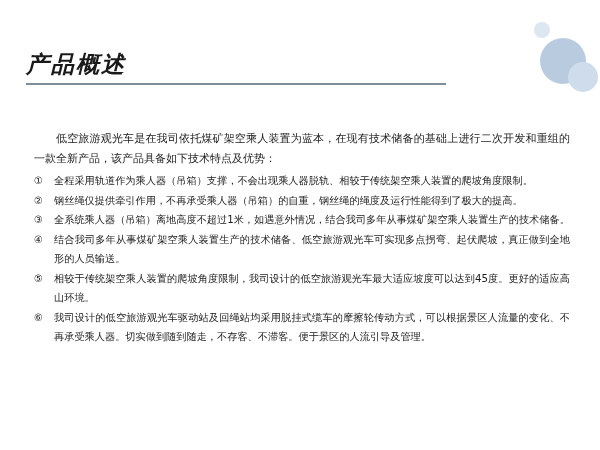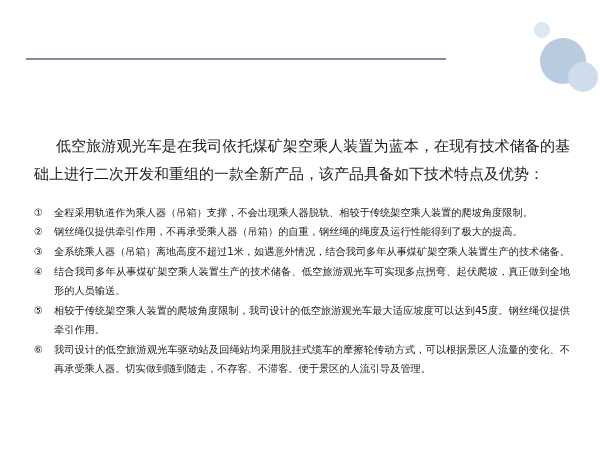--- a/index.html
+++ b/index.html
@@ -85,26 +85,26 @@
   }
 
   
   .body-wrap {
     position: absolute;
     left: 34px;
     top: 118px;
     width: 536px;
   }
   .intro {
-    font-size: 15px;
+    font-size: 11px;
     color: #1c1c1c;
     line-height: 1.85;
     text-align: justify;
     text-indent: 22px;
-    margin-bottom: 15px;
+    margin-bottom: 2px;
   }
   ol.points {
     list-style: none;
     margin: 0;
     padding: 0;
   }
   ol.points li {
     position: relative;
     padding-left: 20px;
     font-size: 10.2px;
@@ -129,20 +129,21 @@
 
 <div class="slide">
 
   <div class="deco">
     <div class="circle-small"></div>
     <div class="circle-big"></div>
     <div class="circle-mid"></div>
   </div>
 
   <div class="title-wrap">
+    <div class="title">产品概述</div>
     <div class="title-rule"></div>
   </div>
 
   <div class="body-wrap">
     <p class="intro">低空旅游观光车是在我司依托煤矿架空乘人装置为蓝本，在现有技术储备的基础上进行二次开发和重组的一款全新产品，该产品具备如下技术特点及优势：</p>
 
     <ol class="points">
       <li>
         <span class="num">①</span>
         <span class="pt-text">全程采用轨道作为乘人器（吊箱）支撑，不会出现乘人器脱轨、相较于传统架空乘人装置的爬坡角度限制。</span>
@@ -154,21 +155,21 @@
       <li>
         <span class="num">③</span>
         <span class="pt-text">全系统乘人器（吊箱）离地高度不超过1米，如遇意外情况，结合我司多年从事煤矿架空乘人装置生产的技术储备。</span>
       </li>
       <li>
         <span class="num">④</span>
         <span class="pt-text">结合我司多年从事煤矿架空乘人装置生产的技术储备、低空旅游观光车可实现多点拐弯、起伏爬坡，真正做到全地形的人员输送。</span>
       </li>
       <li>
         <span class="num">⑤</span>
-        <span class="pt-text">相较于传统架空乘人装置的爬坡角度限制，我司设计的低空旅游观光车最大适应坡度可以达到45度。钢丝绳仅提供牵引作用。</span>
+        <span class="pt-text">相较于传统架空乘人装置的爬坡角度限制，我司设计的低空旅游观光车最大适应坡度可以达到45度。更好的适应高山环境。</span>
       </li>
       <li>
         <span class="num">⑥</span>
         <span class="pt-text">我司设计的低空旅游观光车驱动站及回绳站均采用脱挂式缆车的摩擦轮传动方式，可以根据景区人流量的变化、不再承受乘人器。切实做到随到随走，不存客、不滞客。便于景区的人流引导及管理。</span>
       </li>
     </ol>
   </div>
 
 </div>
 

